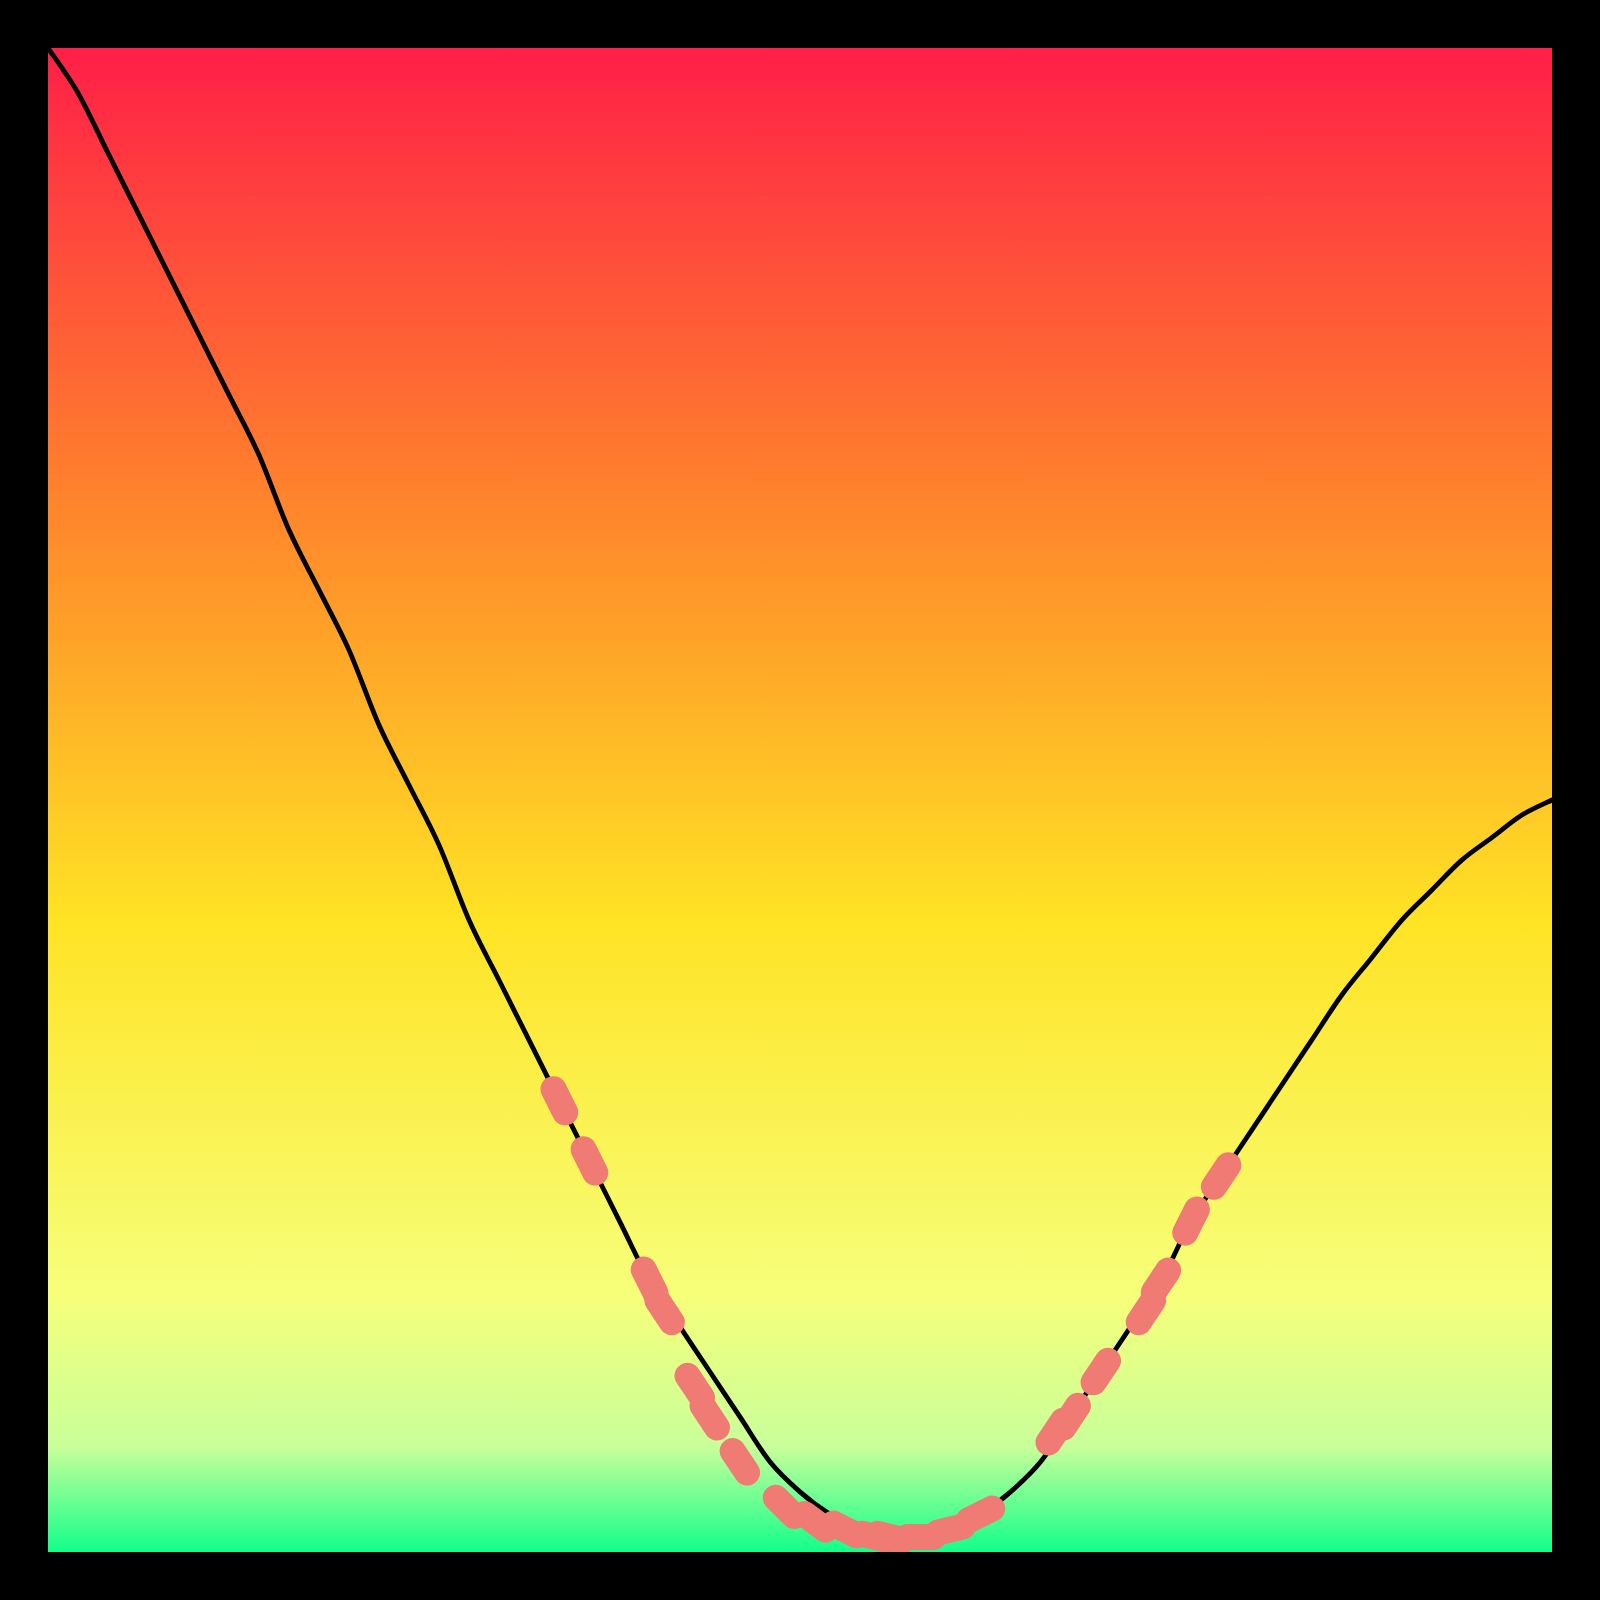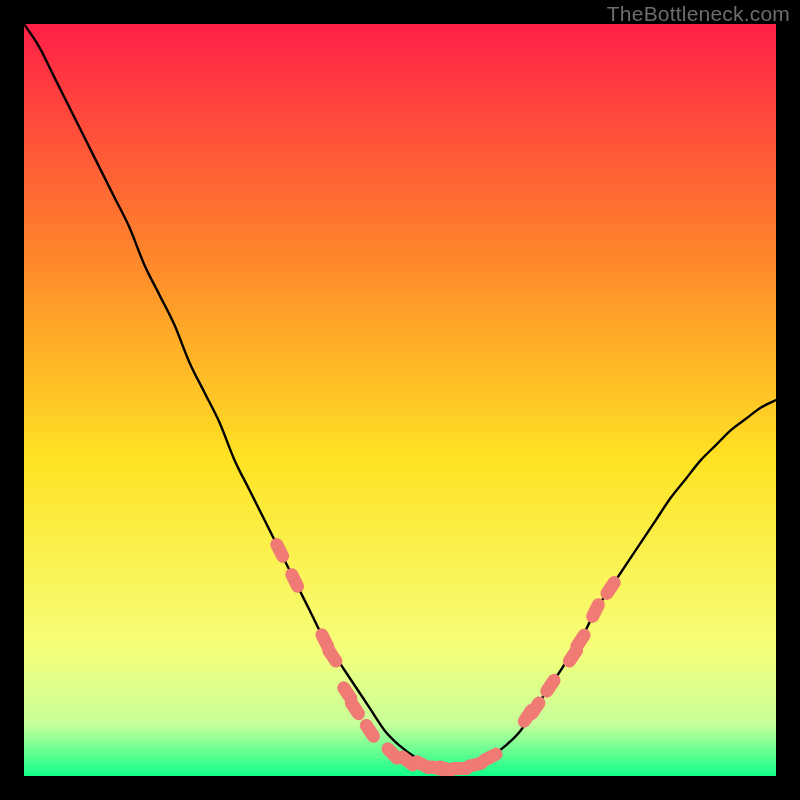--- a/index.html
+++ b/index.html
@@ -79,14 +79,13 @@
           <rect x="490.84" y="685.34" width="26" height="13" rx="6.5" ry="6.5" fill="#ef7b74" transform="rotate(-56.3 503.84 691.84)"></rect>
           <rect x="498.36" y="677.82" width="26" height="13" rx="6.5" ry="6.5" fill="#ef7b74" transform="rotate(-56.3 511.36 684.32)"></rect>
           <rect x="513.40" y="655.26" width="26" height="13" rx="6.5" ry="6.5" fill="#ef7b74" transform="rotate(-56.3 526.40 661.76)"></rect>
           <rect x="535.96" y="625.18" width="26" height="13" rx="6.5" ry="6.5" fill="#ef7b74" transform="rotate(-56.3 548.96 631.68)"></rect>
           <rect x="543.48" y="610.14" width="26" height="13" rx="6.5" ry="6.5" fill="#ef7b74" transform="rotate(-56.3 556.48 616.64)"></rect>
           <rect x="558.52" y="580.06" width="26" height="13" rx="6.5" ry="6.5" fill="#ef7b74" transform="rotate(-63.4 571.52 586.56)"></rect>
           <rect x="573.56" y="557.50" width="26" height="13" rx="6.5" ry="6.5" fill="#ef7b74" transform="rotate(-56.3 586.56 564.00)"></rect>
         </g>
     </svg>
   </div>
-  <div class="watermark">TheBottleneck.com</div>
 </div>
 
 </body></html>

